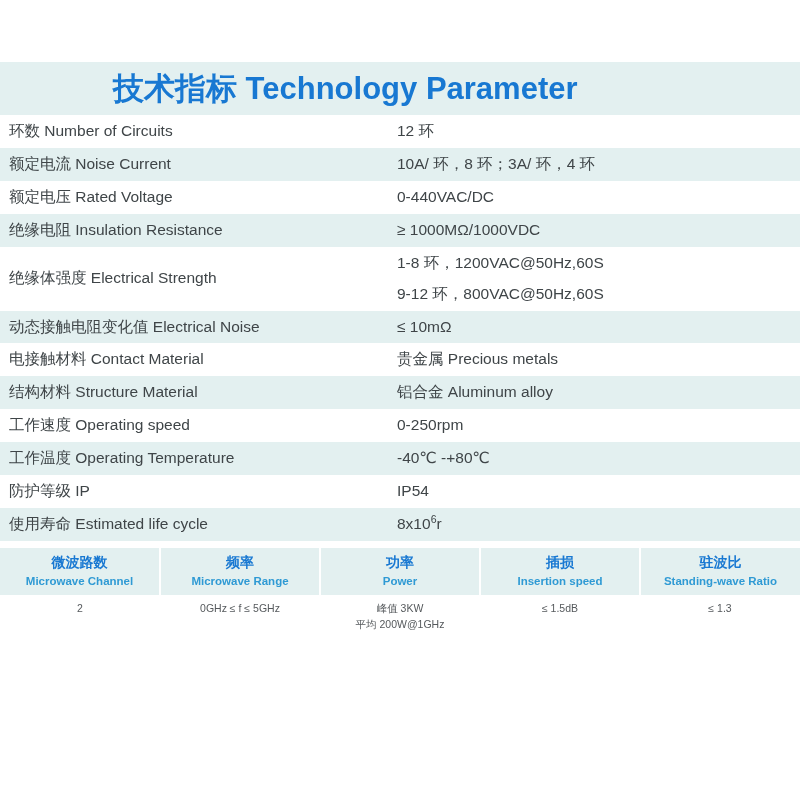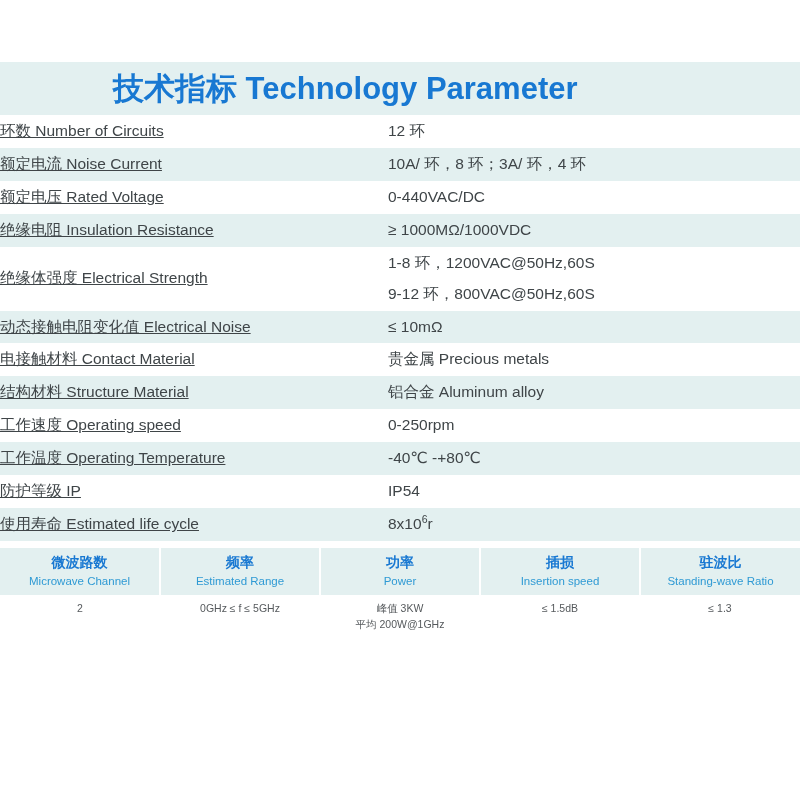--- a/index.html
+++ b/index.html
@@ -57,24 +57,24 @@
 
   .spec-table td {
     padding: 0;
     vertical-align: middle;
     font-size: 15.5px;
     color: #3f4548;
     line-height: 1.35;
   }
   .spec-table td.lbl {
     width: 388px;
+    padding-left: 9px;
     padding-top: 6px;
     padding-bottom: 6px;
     white-space: nowrap;
-    text-decoration: underline;
   }
   .spec-table td.val {
     width: 412px;
     padding-left: 0px;
     padding-top: 6px;
     padding-bottom: 6px;
     white-space: nowrap;
   }
   .row-h { height: 32px; }
   .row-h2 { height: 62px; }
@@ -114,20 +114,21 @@
     font-weight: bold;
     color: #1878d2;
     line-height: 1.35;
   }
   .mw-head-en {
     display: block;
     font-size: 11.5px;
     color: #2f9ad4;
     line-height: 1.4;
     margin-top: 1px;
+    font-weight: bold;
   }
   .mw-table tbody tr { background: #ffffff; }
   .mw-table tbody td {
     padding: 6px 2px 8px 2px;
     text-align: center;
     font-size: 10.5px;
     color: #55595c;
     vertical-align: top;
     line-height: 1.5;
   }
@@ -222,21 +223,21 @@
 
   <table class="mw-table">
     <thead>
       <tr>
           <th>
             <span class="mw-head-cn">微波路数</span>
             <span class="mw-head-en">Microwave Channel</span>
           </th>
           <th>
             <span class="mw-head-cn">频率</span>
-            <span class="mw-head-en">Estimated Range</span>
+            <span class="mw-head-en">Microwave Range</span>
           </th>
           <th>
             <span class="mw-head-cn">功率</span>
             <span class="mw-head-en">Power</span>
           </th>
           <th>
             <span class="mw-head-cn">插损</span>
             <span class="mw-head-en">Insertion speed</span>
           </th>
           <th>

